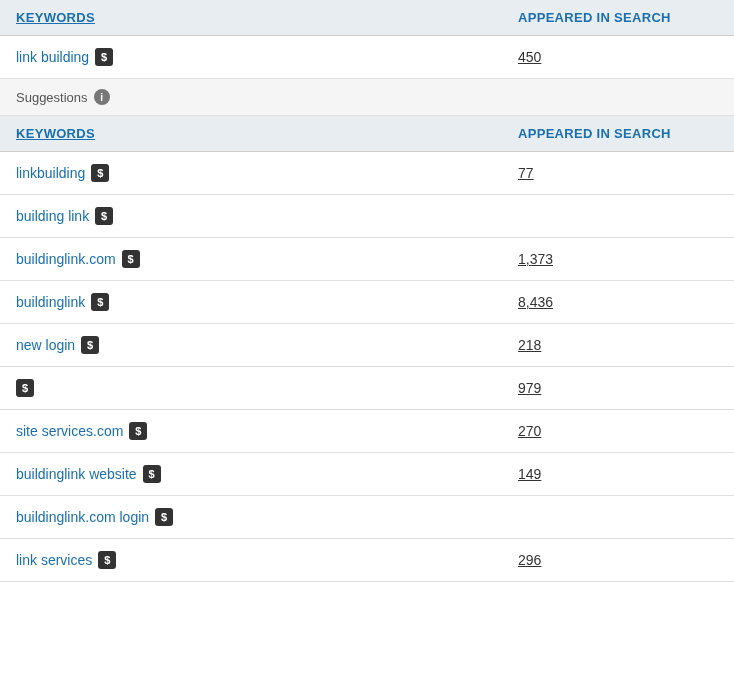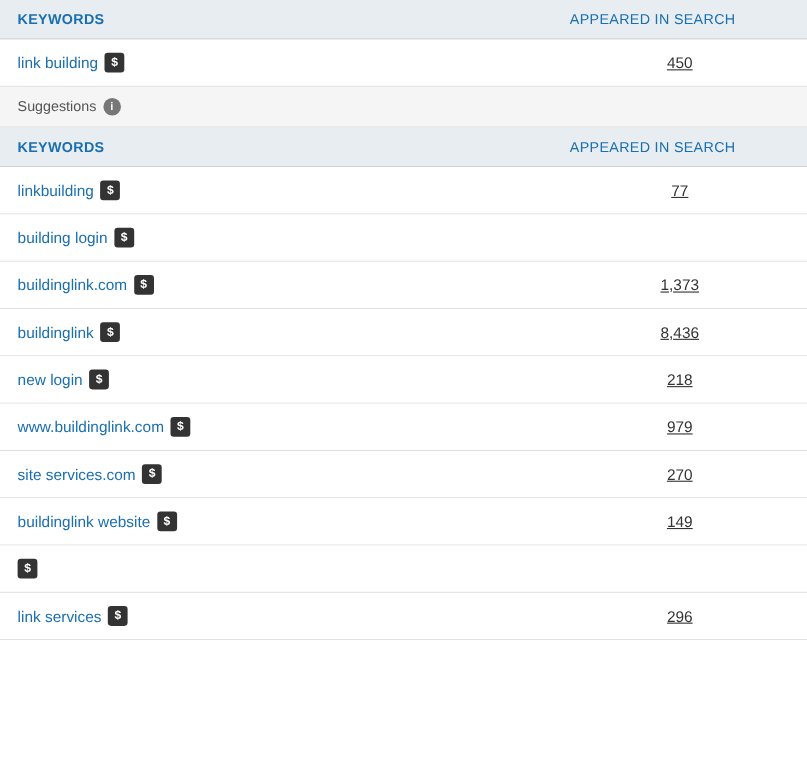--- a/index.html
+++ b/index.html
@@ -26,39 +26,39 @@
       padding: 10px 16px;
     }
 
     .col-keywords {
       flex: 1;
       font-weight: bold;
       color: #1a6faf;
       font-size: 13px;
       letter-spacing: 0.3px;
       text-transform: uppercase;
+      text-decoration: underline;
     }
 
     .col-appeared {
       width: 200px;
-      font-weight: normal;
+      font-weight: bold;
       color: #1a6faf;
       font-size: 13px;
       letter-spacing: 0.3px;
       text-transform: uppercase;
       text-align: left;
     }
 
     .table-row {
       display: flex;
       border-bottom: 1px solid #e0e0e0;
       padding: 12px 16px;
       align-items: center;
       background: #fff;
-      text-align: center;
     }
 
     .keyword-cell {
       flex: 1;
       display: flex;
       align-items: center;
       gap: 6px;
     }
 
     .keyword-link {
@@ -83,20 +83,21 @@
 
     .appeared-cell {
       width: 200px;
       color: #333;
       font-size: 14px;
       text-decoration: underline;
     }
 
     .suggestions-row {
       display: flex;
+      align-items: center;
       gap: 6px;
       padding: 10px 16px;
       background: #f5f5f5;
       border-bottom: 1px solid #e0e0e0;
       color: #555;
       font-size: 13px;
     }
 
     .info-icon {
       display: inline-flex;
@@ -150,21 +151,21 @@
   <div class="table-row">
     <div class="keyword-cell">
       <a class="keyword-link">linkbuilding</a>
       <span class="dollar-icon">$</span>
     </div>
     <div class="appeared-cell">77</div>
   </div>
 
   <div class="table-row">
     <div class="keyword-cell">
-      <a class="keyword-link">building login</a>
+      <a class="keyword-link">building link</a>
       <span class="dollar-icon">$</span>
     </div>
   </div>
 
   <div class="table-row">
     <div class="keyword-cell">
       <a class="keyword-link">buildinglink.com</a>
       <span class="dollar-icon">$</span>
     </div>
     <div class="appeared-cell">1,373</div>
@@ -181,21 +182,20 @@
   <div class="table-row">
     <div class="keyword-cell">
       <a class="keyword-link">new login</a>
       <span class="dollar-icon">$</span>
     </div>
     <div class="appeared-cell">218</div>
   </div>
 
   <div class="table-row">
     <div class="keyword-cell">
-      <a class="keyword-link">www.buildinglink.com</a>
       <span class="dollar-icon">$</span>
     </div>
     <div class="appeared-cell">979</div>
   </div>
 
   <div class="table-row">
     <div class="keyword-cell">
       <a class="keyword-link">site services.com</a>
       <span class="dollar-icon">$</span>
     </div>
@@ -205,20 +205,21 @@
   <div class="table-row">
     <div class="keyword-cell">
       <a class="keyword-link">buildinglink website</a>
       <span class="dollar-icon">$</span>
     </div>
     <div class="appeared-cell">149</div>
   </div>
 
   <div class="table-row">
     <div class="keyword-cell">
+      <a class="keyword-link">buildinglink.com login</a>
       <span class="dollar-icon">$</span>
     </div>
   </div>
 
   <div class="table-row">
     <div class="keyword-cell">
       <a class="keyword-link">link services</a>
       <span class="dollar-icon">$</span>
     </div>
     <div class="appeared-cell">296</div>

